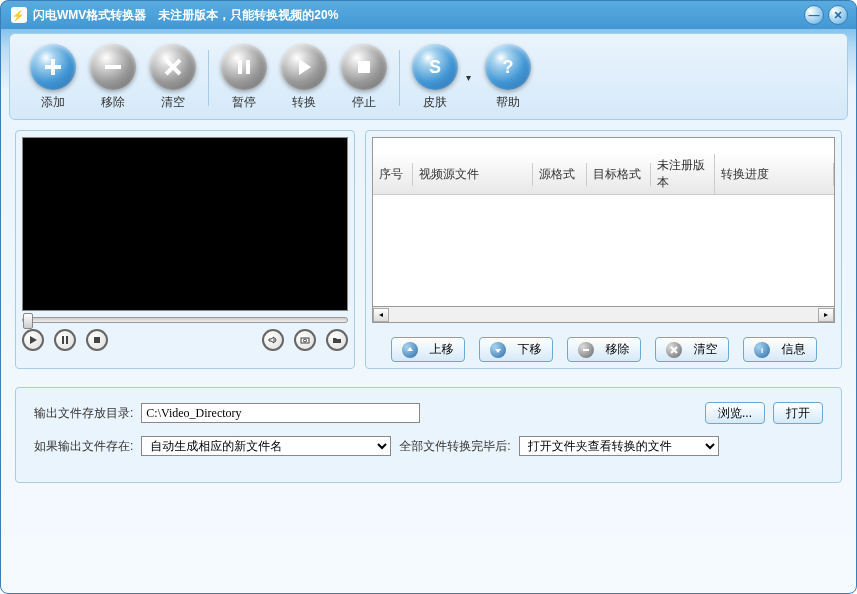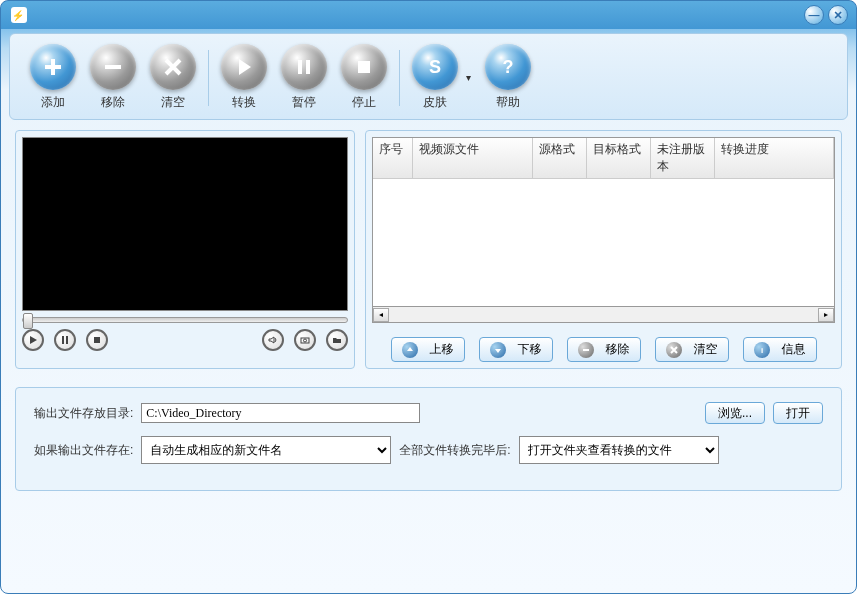--- a/index.html
+++ b/index.html
@@ -25,43 +25,44 @@
 .preview { width: 100%; height: 174px; background: #000; border: 1px solid #888; }
 .slider-row { display: flex; align-items: center; margin: 6px 0; }
 .slider { flex: 1; height: 6px; background: linear-gradient(to bottom, #ccc, #eee); border: 1px solid #999; border-radius: 3px; position: relative; }
 .slider-handle { position: absolute; left: 0; top: -5px; width: 10px; height: 16px; background: linear-gradient(to bottom, #fff, #ccc); border: 1px solid #888; border-radius: 2px; cursor: pointer; }
 .preview-controls { display: flex; gap: 10px; margin-top: 4px; align-items: center; }
 .pc-btn { width: 22px; height: 22px; border-radius: 50%; background: radial-gradient(circle at 30% 30%, #fff, #ddd); border: 2px solid #666; display: flex; align-items: center; justify-content: center; cursor: pointer; }
 .pc-btn svg { width: 10px; height: 10px; }
 .pc-spacer { flex: 1; }
 .right-panel { flex: 1; display: flex; flex-direction: column; }
 .table-wrap { background: #fff; border: 1px solid #999; height: 170px; overflow: auto; }
-.table-header { display: flex; background: linear-gradient(to bottom, #fefefe, #e8e8e8); border-bottom: 1px solid #ccc; position: sticky; top: 0; }
+.table-header { display: flex; background: linear-gradient(to bottom, #fefefe, #e8e8e8); border-bottom: 1px solid #ccc; position: sticky; top: 16px; align-items: center; }
 .th { padding: 3px 6px; border-right: 1px solid #ccc; font-size: 12px; color: #333; }
 .hscroll { height: 16px; background: #f0f0f0; border: 1px solid #999; border-top: none; display: flex; align-items: center; }
 .hscroll-btn { width: 16px; height: 14px; background: linear-gradient(to bottom, #fff, #ddd); border: 1px solid #aaa; display: flex; align-items: center; justify-content: center; font-size: 8px; cursor: pointer; }
 .hscroll-track { flex: 1; }
 .list-actions { display: flex; gap: 14px; margin-top: 14px; justify-content: center; }
 .action-btn { display: flex; align-items: center; gap: 12px; padding: 3px 10px; background: linear-gradient(to bottom, #fff, #d5e9f9); border: 1px solid #6aa8d8; border-radius: 4px; cursor: pointer; font-size: 12px; }
 .action-btn .mini-icon { width: 16px; height: 16px; border-radius: 50%; display: flex; align-items: center; justify-content: center; }
 .mini-blue { background: radial-gradient(circle at 30% 30%, #a8d4f0, #2a6aa8); }
 .mini-gray { background: radial-gradient(circle at 30% 30%, #ddd, #666); }
 .bottom-panel { margin: 8px 14px; padding: 14px 18px; }
 .form-row { display: flex; align-items: center; gap: 8px; margin-bottom: 12px; }
 .form-label { font-size: 12px; color: #333; }
 .text-input { flex: 1; padding: 2px 4px; border: 1px solid #888; background: #fff; font-family: monospace; font-size: 12px; height: 20px; }
 .small-btn { padding: 2px 12px; background: linear-gradient(to bottom, #fff, #d5e9f9); border: 1px solid #6aa8d8; border-radius: 4px; cursor: pointer; font-size: 12px; height: 22px; }
-.select { padding: 0 4px; border: 1px solid #888; background: #fff; font-size: 12px; height: 28px; }
+.select { padding: 0 4px; border: 1px solid #888; background: #fff; font-size: 12px; height: 20px; }
 </style>
 </head>
 <body>
 
 <div class="window">
   <div class="titlebar">
     <div class="title-icon">⚡</div>
+    <div class="title-text">闪电WMV格式转换器　未注册版本，只能转换视频的20%</div>
     <div class="win-controls">
       <div class="win-btn">—</div>
       <div class="win-btn">✕</div>
     </div>
   </div>
 
   <div class="toolbar">
     <div class="tb-group">
       <div class="tb-btn">
         <div class="tb-icon">
@@ -86,33 +87,33 @@
             </svg>
           </div>
         <span class="tb-label">清空</span>
       </div>
     </div>
     <div class="tb-sep"></div>
     <div class="tb-group">
       <div class="tb-btn">
         <div class="tb-icon gray">
             <svg viewBox="0 0 24 24">
-              <path d="M7 4l12 8-12 8z" fill="#fff"></path>
-            </svg>
-          </div>
-        <span class="tb-label">转换</span>
-      </div>
-      <div class="tb-btn">
-        <div class="tb-icon gray">
-            <svg viewBox="0 0 24 24">
               <rect x="6" y="5" width="4" height="14" fill="#fff"></rect>
               <rect x="14" y="5" width="4" height="14" fill="#fff"></rect>
             </svg>
           </div>
         <span class="tb-label">暂停</span>
+      </div>
+      <div class="tb-btn">
+        <div class="tb-icon gray">
+            <svg viewBox="0 0 24 24">
+              <path d="M7 4l12 8-12 8z" fill="#fff"></path>
+            </svg>
+          </div>
+        <span class="tb-label">转换</span>
       </div>
       <div class="tb-btn">
         <div class="tb-icon gray">
             <svg viewBox="0 0 24 24">
               <rect x="6" y="6" width="12" height="12" fill="#fff"></rect>
             </svg>
           </div>
         <span class="tb-label">停止</span>
       </div>
     </div>

